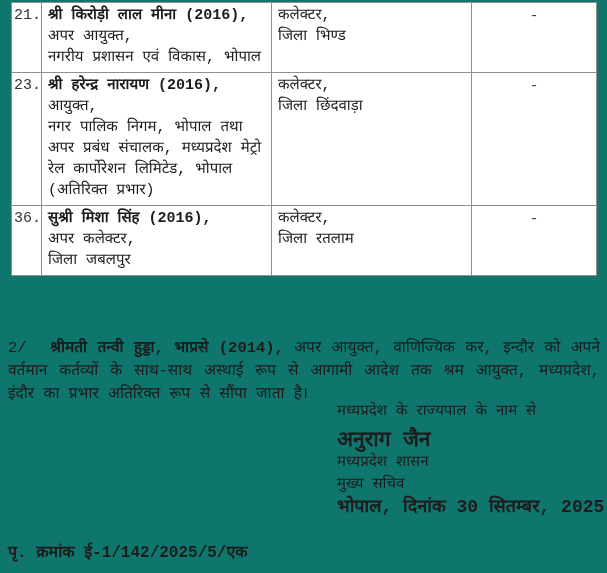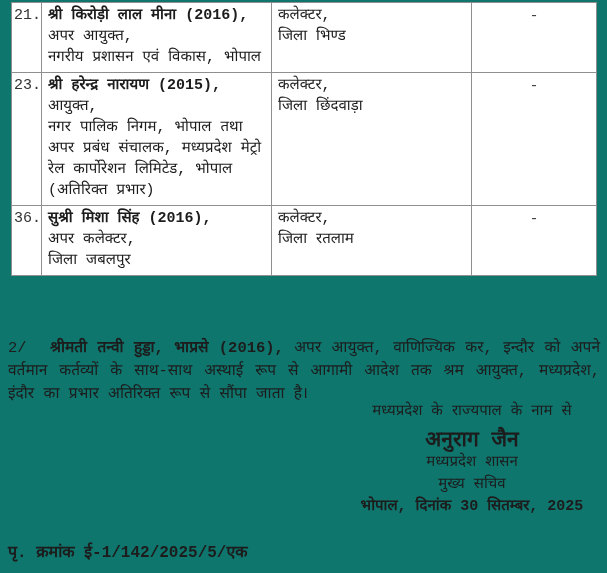--- a/index.html
+++ b/index.html
@@ -66,29 +66,28 @@
     display: inline-block;
     width: 42px;
     font-weight: normal;
   }
   .para-bold { font-weight: bold; }
 
   
   .signature {
     position: absolute;
     top: 401px;
-    right: 10px;
+    right: 20px;
     width: 250px;
-    text-align: center;
     font-size: 15px;
     line-height: 22px;
   }
   .sig-gap { height: 7px; }
   .sig-name { font-weight: bold; font-size: 21px; }
-  .sig-date { font-weight: bold; font-size: 15px; white-space: nowrap; }
+  .sig-date { font-weight: bold; font-size: 18px; white-space: nowrap; }
 
   
   .footer-left {
     position: absolute;
     top: 504px;
     left: 8px;
     font-size: 16px;
     line-height: 26px;
     font-weight: bold;
     margin-top: 36px;
@@ -118,21 +117,21 @@
           <span class="cell-line">कलेक्टर,</span>
           <span class="cell-line">जिला भिण्ड</span>
         </td>
         <td class="remark">-</td>
       </tr>
 
 
       <tr style="height:121px;">
         <td class="sno">23.</td>
         <td>
-          <span class="cell-line name-bold">श्री हरेन्द्र नारायण (2015),</span>
+          <span class="cell-line name-bold">श्री हरेन्द्र नारायण (2016),</span>
           <span class="cell-line">आयुक्त,</span>
           <span class="cell-line">नगर पालिक निगम, भोपाल तथा</span>
           <span class="cell-line">अपर प्रबंध संचालक, मध्यप्रदेश मेट्रो</span>
           <span class="cell-line">रेल कार्पोरेशन लिमिटेड, भोपाल</span>
           <span class="cell-line">(अतिरिक्त प्रभार)</span>
         </td>
         <td>
           <span class="cell-line">कलेक्टर,</span>
           <span class="cell-line">जिला छिंदवाड़ा</span>
         </td>
@@ -149,21 +148,21 @@
         <td>
           <span class="cell-line">कलेक्टर,</span>
           <span class="cell-line">जिला रतलाम</span>
         </td>
         <td class="remark">-</td>
       </tr>
     </tbody>
   </table>
 
   <div class="para">
-    <span class="para-num">2/</span><span class="para-bold">श्रीमती तन्वी हुड्डा, भाप्रसे (2016),</span><span> अपर आयुक्त, वाणिज्यिक कर, इन्दौर को अपने वर्तमान कर्तव्यों के साथ-साथ अस्थाई रूप से आगामी आदेश तक श्रम आयुक्त, मध्यप्रदेश, इंदौर का प्रभार अतिरिक्त रूप से सौंपा जाता है।</span>
+    <span class="para-num">2/</span><span class="para-bold">श्रीमती तन्वी हुड्डा, भाप्रसे (2014),</span><span> अपर आयुक्त, वाणिज्यिक कर, इन्दौर को अपने वर्तमान कर्तव्यों के साथ-साथ अस्थाई रूप से आगामी आदेश तक श्रम आयुक्त, मध्यप्रदेश, इंदौर का प्रभार अतिरिक्त रूप से सौंपा जाता है।</span>
   </div>
 
   <div class="signature">
     <div>मध्यप्रदेश के राज्यपाल के नाम से</div>
     <div class="sig-gap"></div>
     <div class="sig-name">अनुराग जैन</div>
     <div>मध्यप्रदेश शासन</div>
     <div>मुख्य सचिव</div>
     <div class="sig-date">भोपाल, दिनांक 30  सितम्बर, 2025</div>
   </div>

